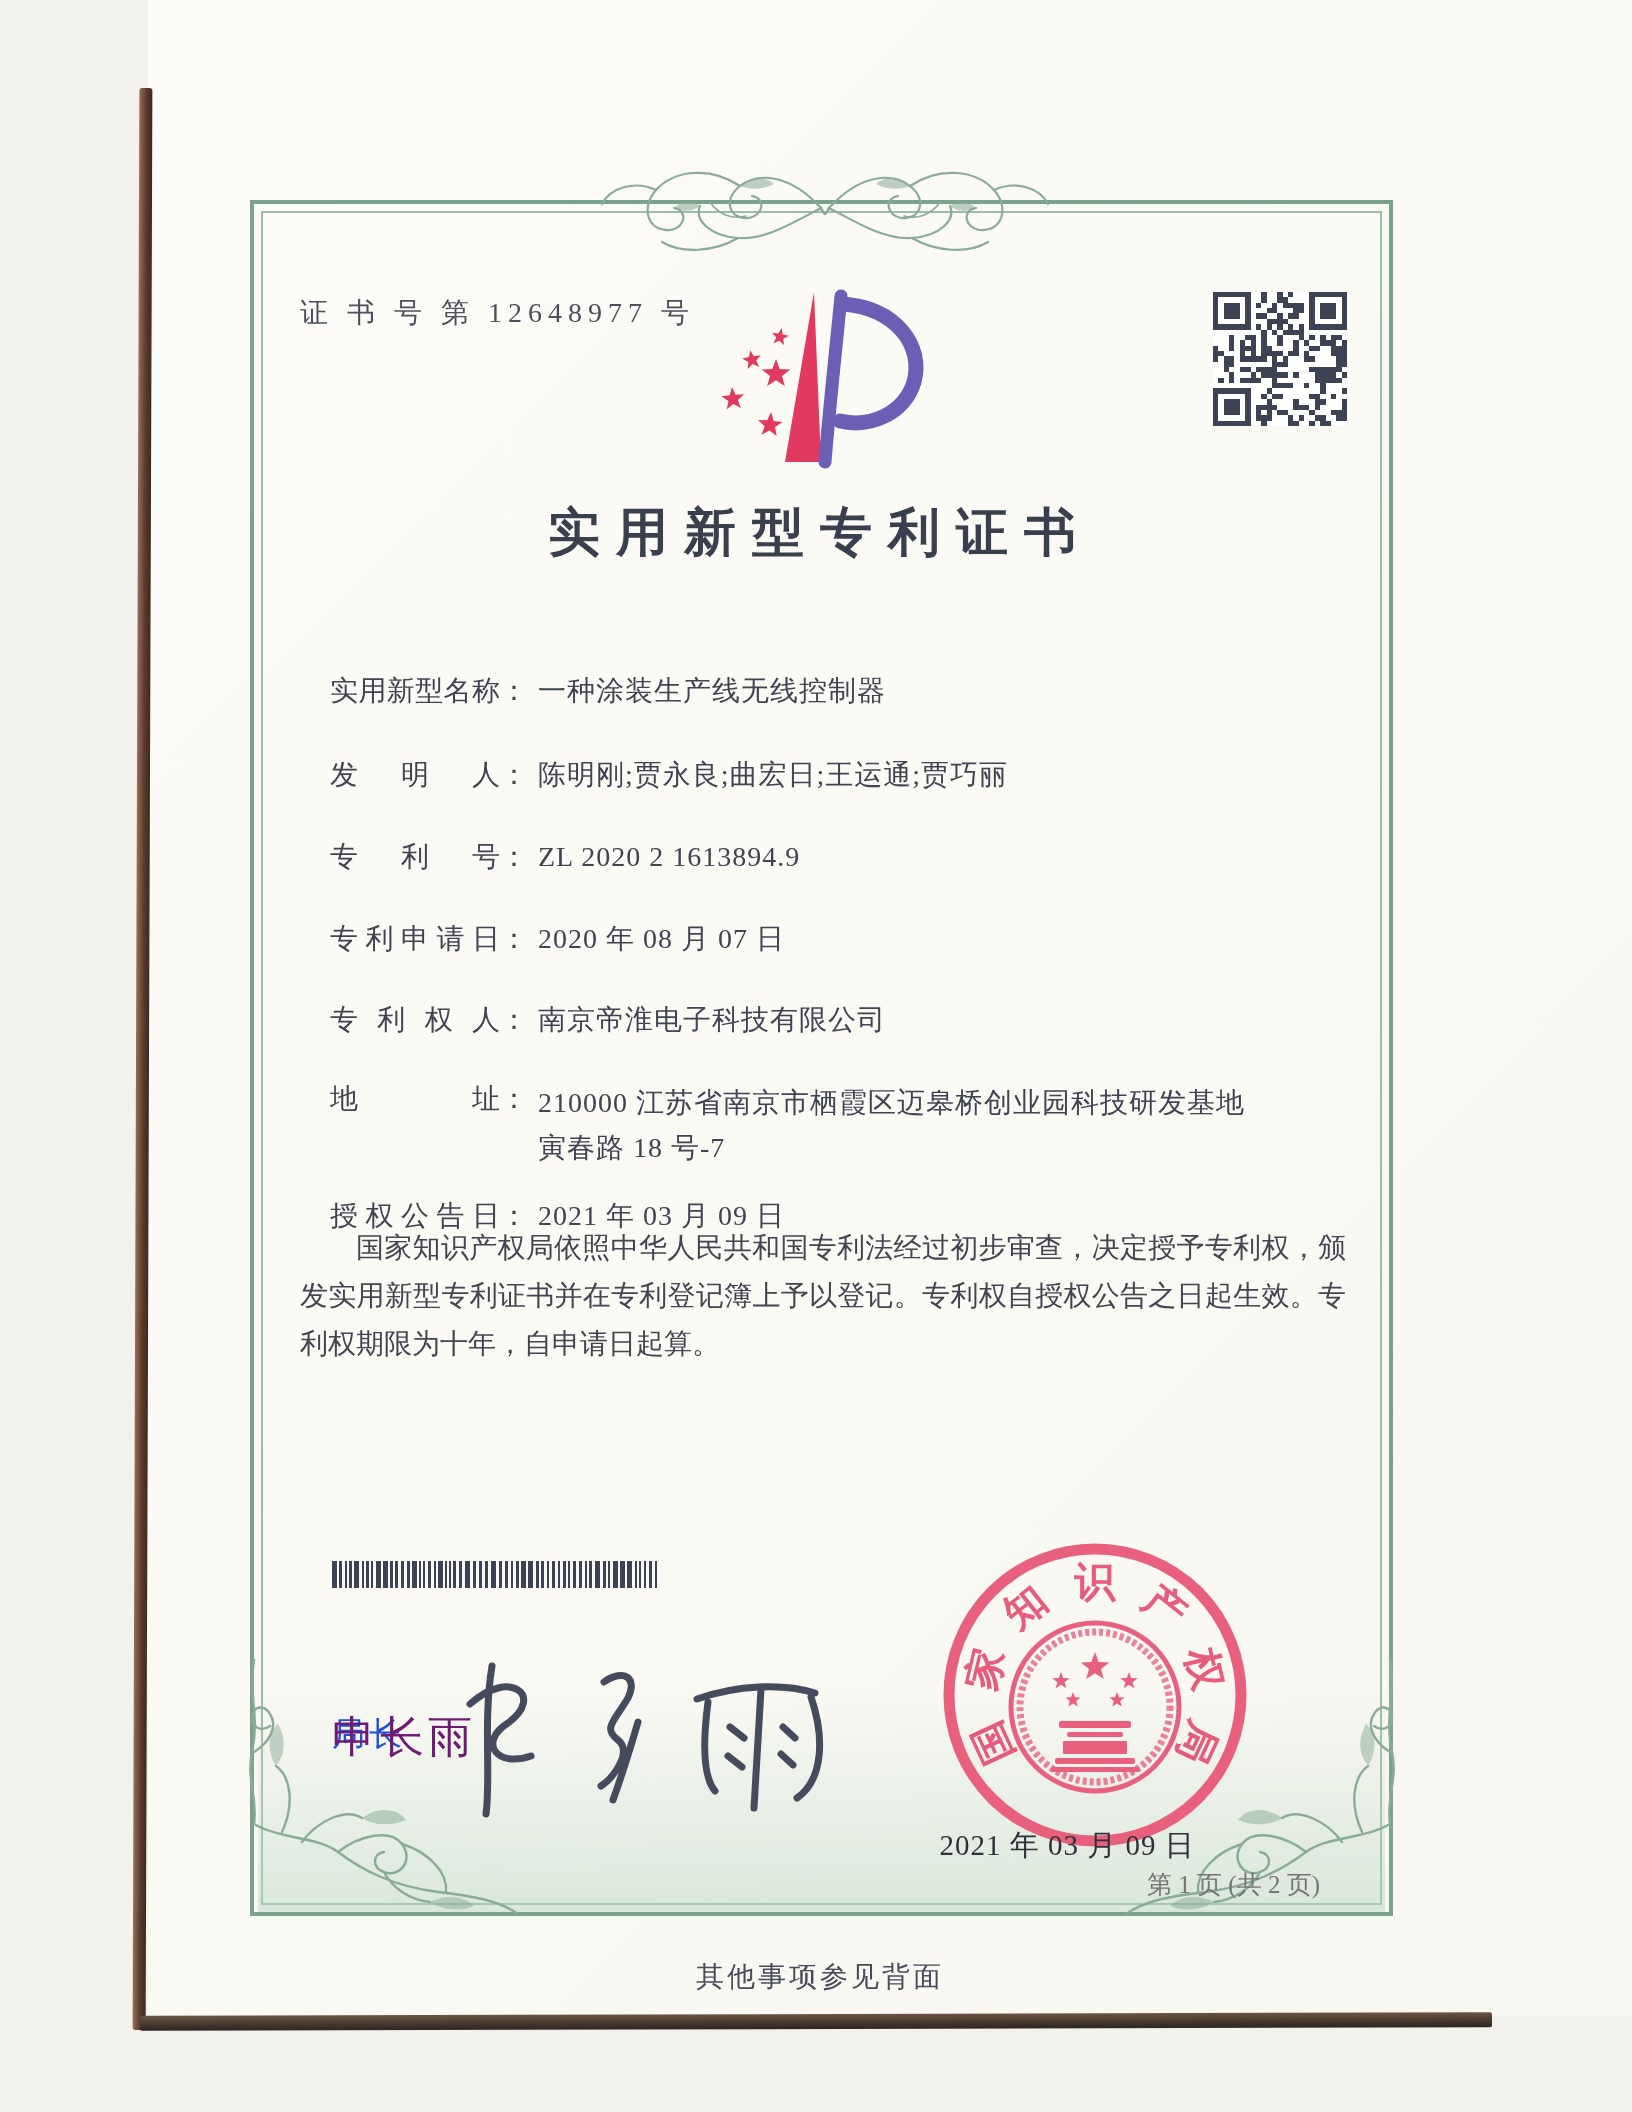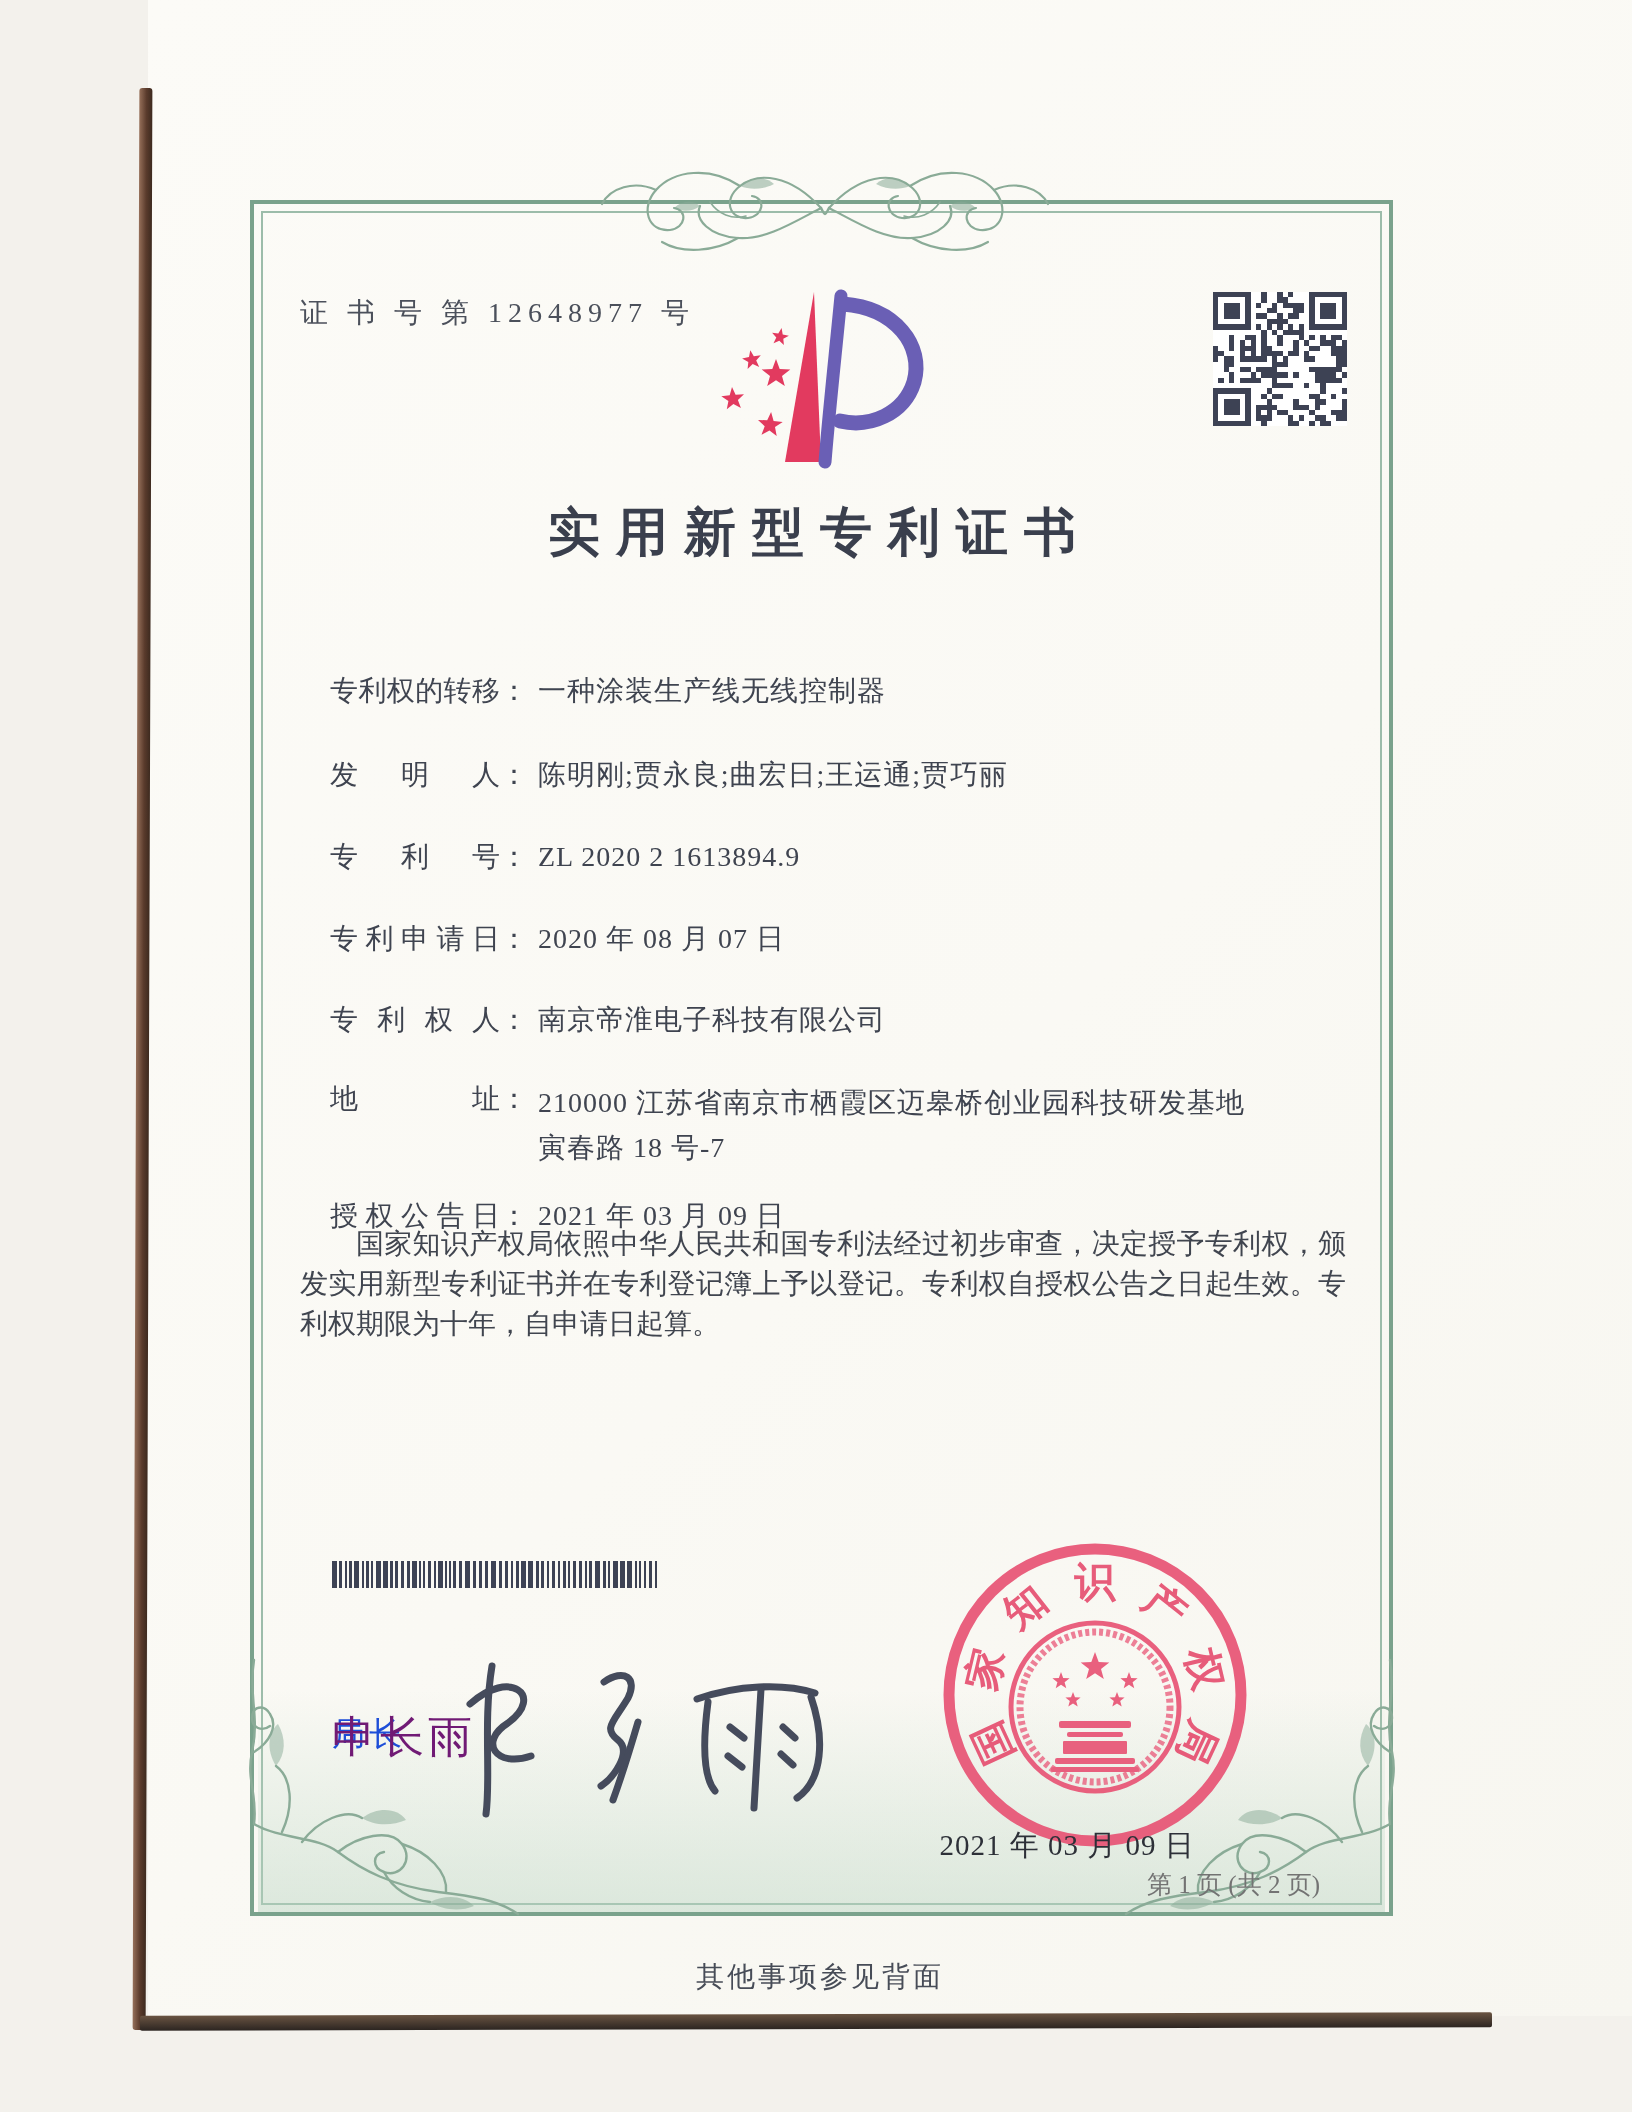--- a/index.html
+++ b/index.html
@@ -42,21 +42,21 @@
     font-size:52px;font-weight:bold;letter-spacing:16px;color:#3a3f4d;
   }
   .frow{left:330px;font-size:28px;color:#3f4450;white-space:nowrap;}
   .flabel{display:inline-block;width:170px;text-align:justify;text-align-last:justify;}
   .fcolon{display:inline-block;margin-right:10px;}
   .fvalue{letter-spacing:1px;}
   .fvblock{display:inline-block;vertical-align:top;letter-spacing:1px;line-height:45px;}
   .grant2{position:absolute;left:500px;top:0;white-space:nowrap;}
   .grant2 .flabel{width:auto;text-align:left;text-align-last:auto;}
   .legal{
-    left:300px;top:1224px;width:1046px;font-size:28px;line-height:40px;
+    left:300px;top:1224px;width:1046px;font-size:28px;line-height:48px;
     text-align:justify;color:#40454f;
   }
   .legal p{margin:0;text-indent:2em;}
   .sig-title{left:332px;top:1712px;font-size:33px;color:#1d4ed8;letter-spacing:4px;}
   .sig-name{left:332px;top:1708px;font-size:44px;color:#701a75;letter-spacing:4px;}
   .seal-date{
     left:922px;top:1826px;width:290px;text-align:center;
     font-size:29px;color:#2d3038;letter-spacing:1px;white-space:nowrap;
   }
   .page-info{left:320px;top:1868px;width:1000px;text-align:right;font-size:25px;color:#737373;}
@@ -351,21 +351,21 @@
     <rect x="19" y="1" width="5" height="5" fill="#ffffff"></rect>
     <rect x="20" y="2" width="3" height="3" fill="#3d4254"></rect>
     <rect x="0" y="18" width="7" height="7" fill="#3d4254"></rect>
     <rect x="1" y="19" width="5" height="5" fill="#ffffff"></rect>
     <rect x="2" y="20" width="3" height="3" fill="#3d4254"></rect>
   </svg>
 
 <div class="abs title">实用新型专利证书</div>
 
 <div class="abs frow" style="top:672px;">
-  <span class="flabel">专利权的转移</span><span class="fcolon">：</span><span class="fvalue">一种涂装生产线无线控制器</span>
+  <span class="flabel">实用新型名称</span><span class="fcolon">：</span><span class="fvalue">一种涂装生产线无线控制器</span>
 </div>
 <div class="abs frow" style="top:756px;">
   <span class="flabel">发明人</span><span class="fcolon">：</span><span class="fvalue">陈明刚;贾永良;曲宏日;王运通;贾巧丽</span>
 </div>
 <div class="abs frow" style="top:838px;">
   <span class="flabel">专利号</span><span class="fcolon">：</span><span class="fvalue">ZL 2020 2 1613894.9</span>
 </div>
 <div class="abs frow" style="top:920px;">
   <span class="flabel">专利申请日</span><span class="fcolon">：</span><span class="fvalue">2020 年 08 月 07 日</span>
 </div>

